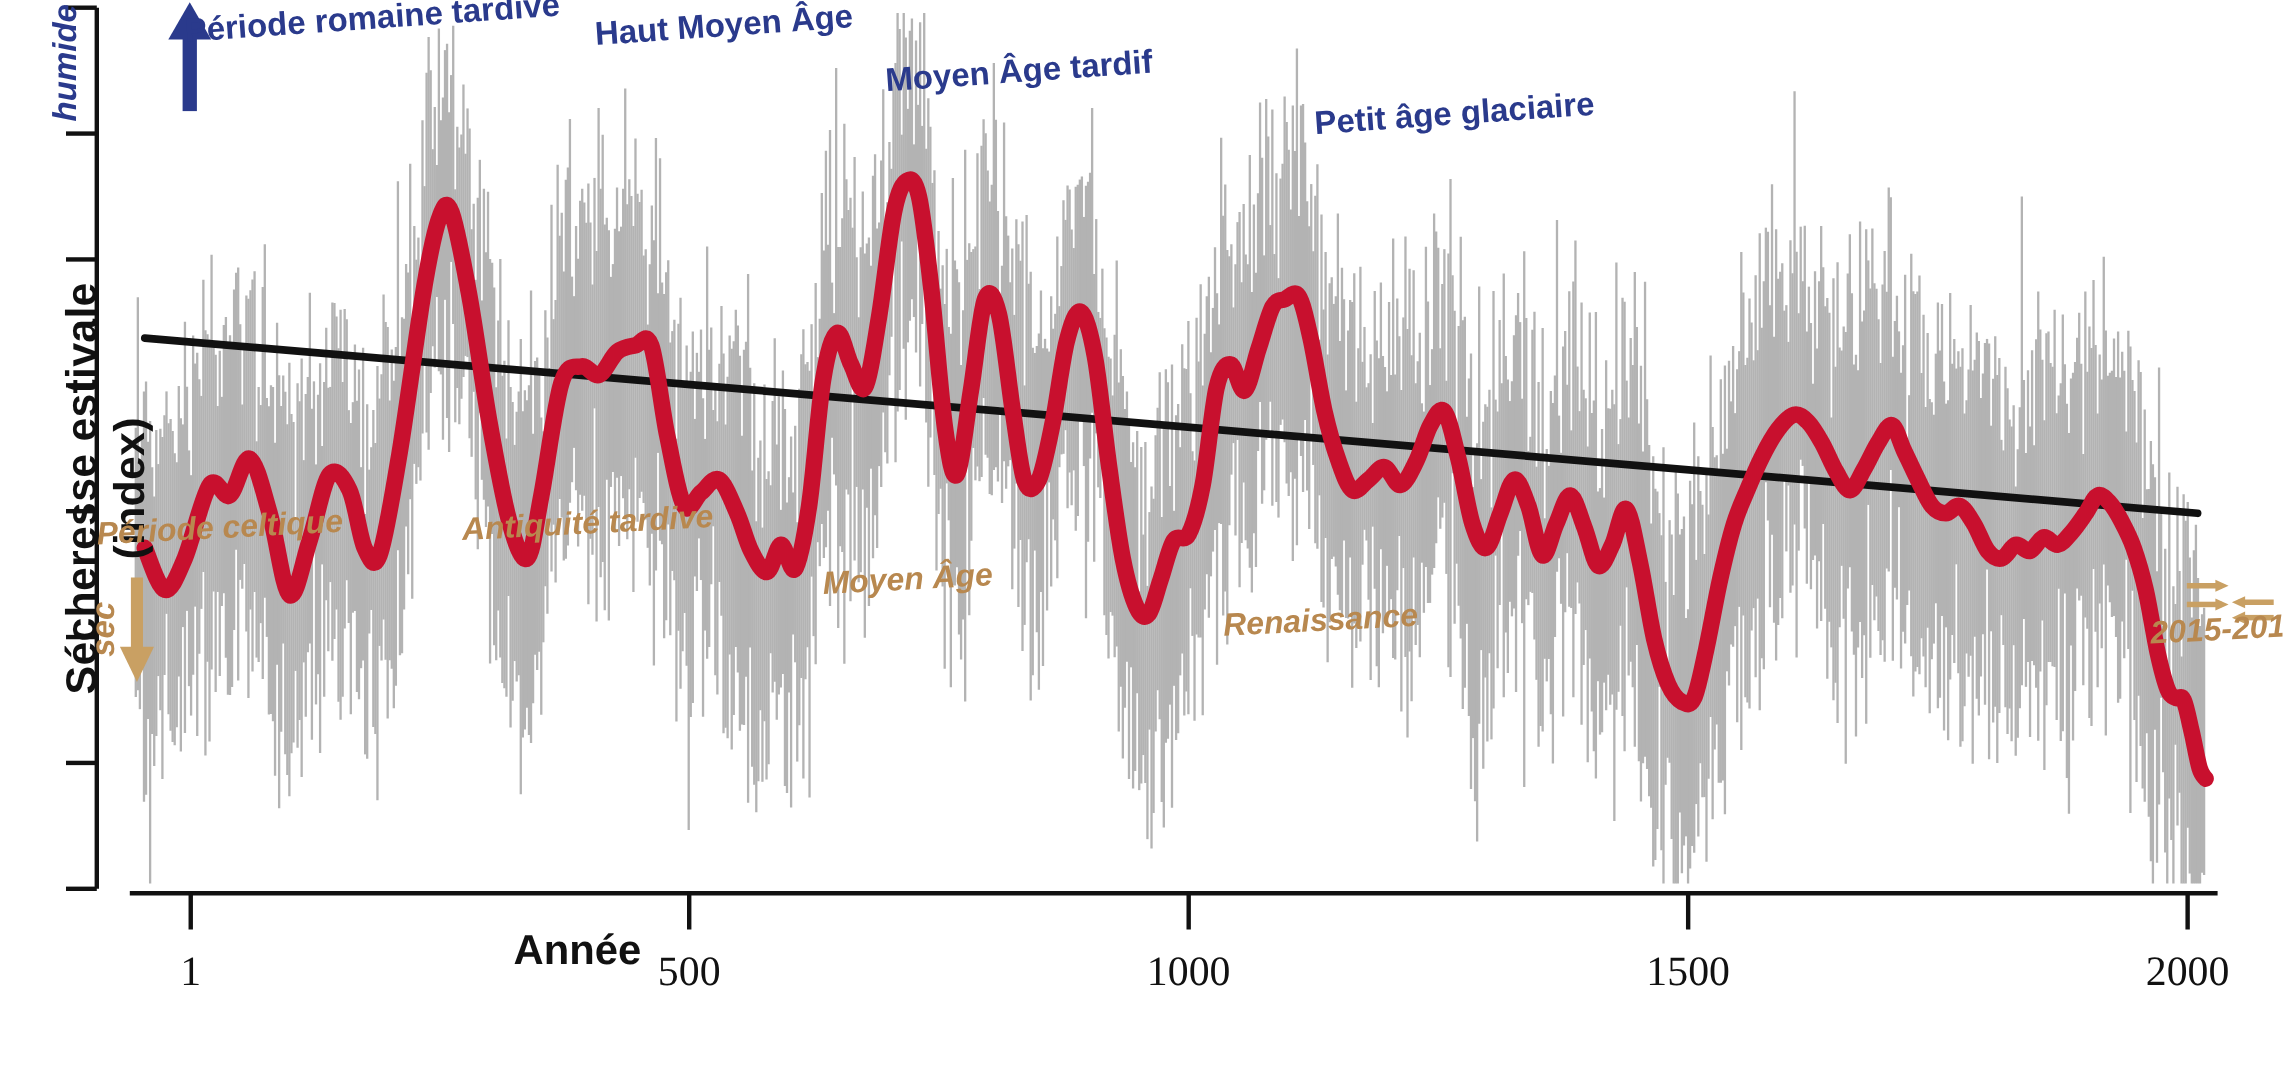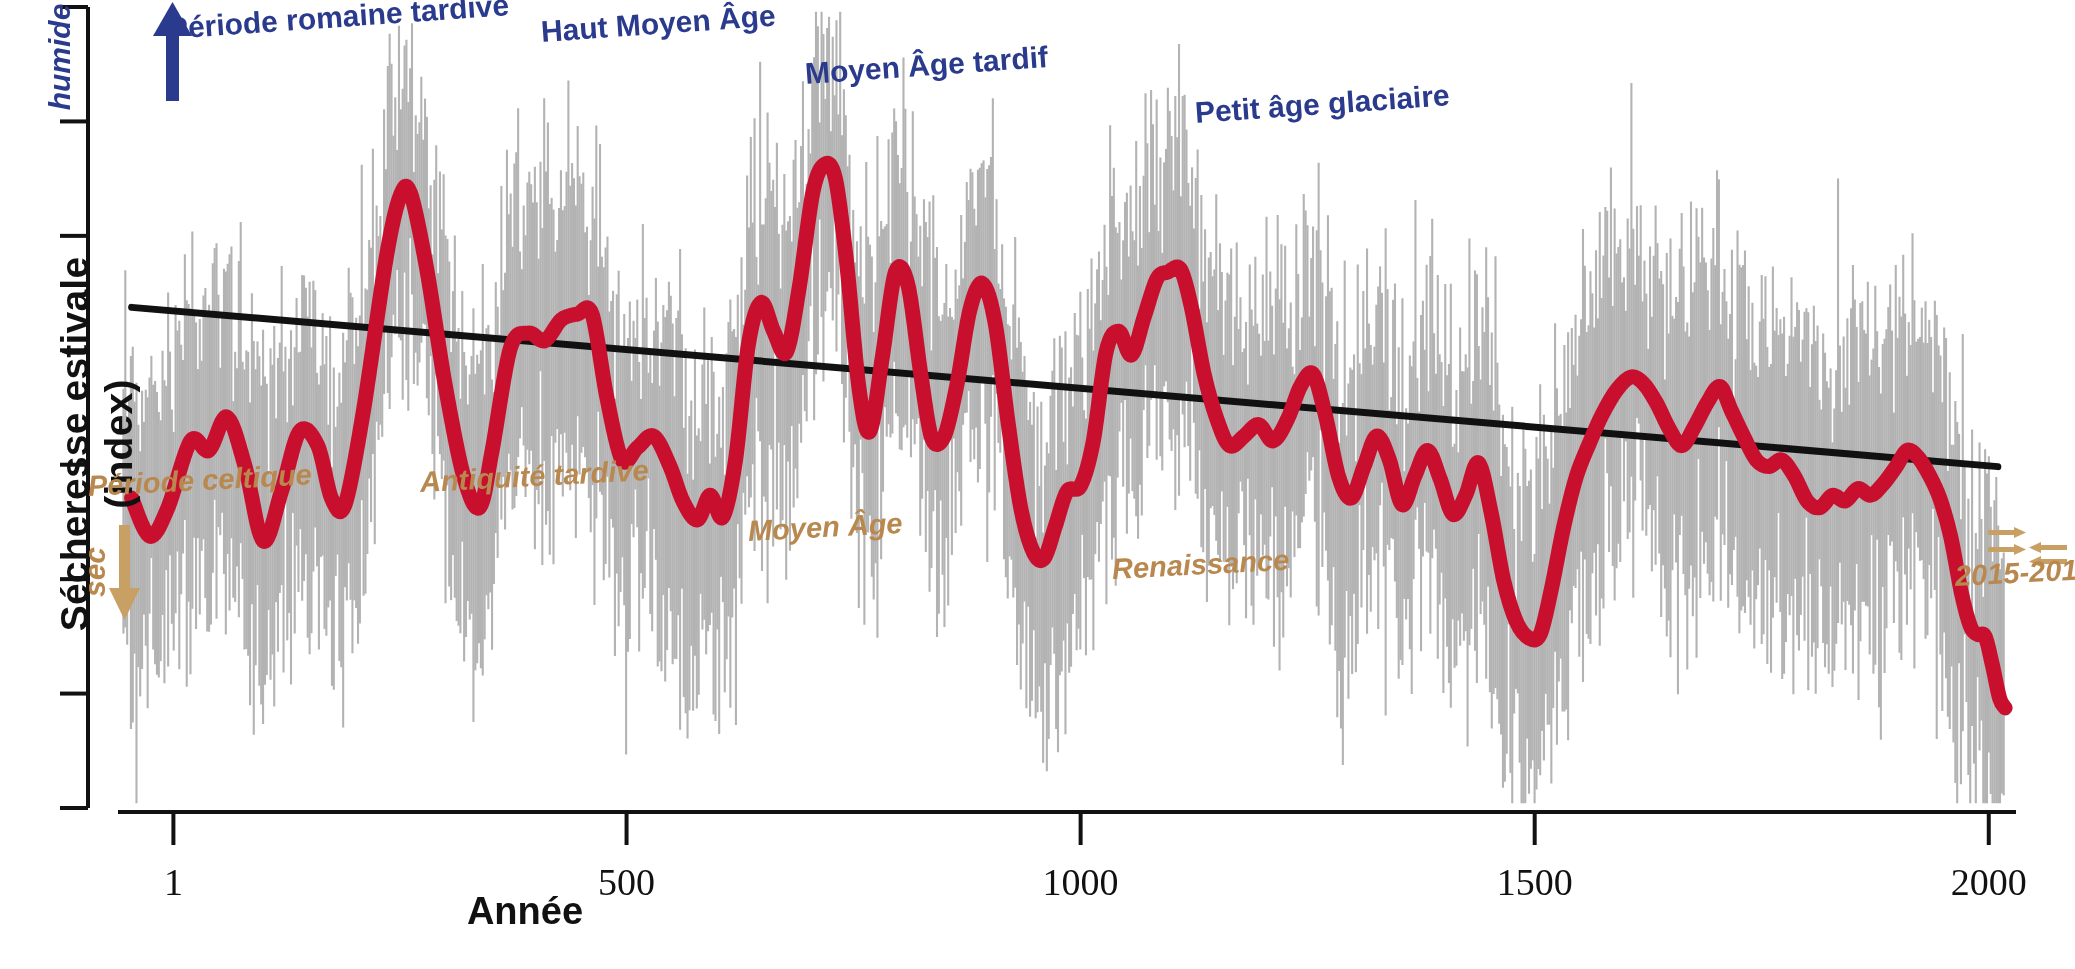--- a/index.html
+++ b/index.html
@@ -7,21 +7,21 @@
        font-family:"Liberation Sans", sans-serif;color:#000;}
   #stage{position:relative;width:2075px;height:969px;background:#fff;}
   svg{display:block;}
   .ylabel{
     position:absolute;left:-118px;top:400px;width:430px;
     transform:rotate(-90deg);transform-origin:center center;
     text-align:center;font-size:39px;font-weight:bold;letter-spacing:.2px;
     font-family:"Liberation Sans", sans-serif;color:#111;
   }
   .xlabel{
-    position:absolute;left:0;top:890px;width:1050px;text-align:center;
+    position:absolute;left:0;top:843px;width:1050px;text-align:center;
     font-size:38px;font-weight:bold;font-family:"Liberation Sans", sans-serif;color:#111;
   }
   .tick-text{font-size:38px;font-family:"Liberation Serif", serif;fill:#111;}
   .warm-label{
     position:absolute;font-style:italic;font-weight:bold;
     font-family:"Liberation Sans", sans-serif;color:#b8884f;white-space:nowrap;
   }
   .cool-label{
     position:absolute;font-weight:bold;
     font-family:"Liberation Sans", sans-serif;color:#2a3a8c;white-space:nowrap;

